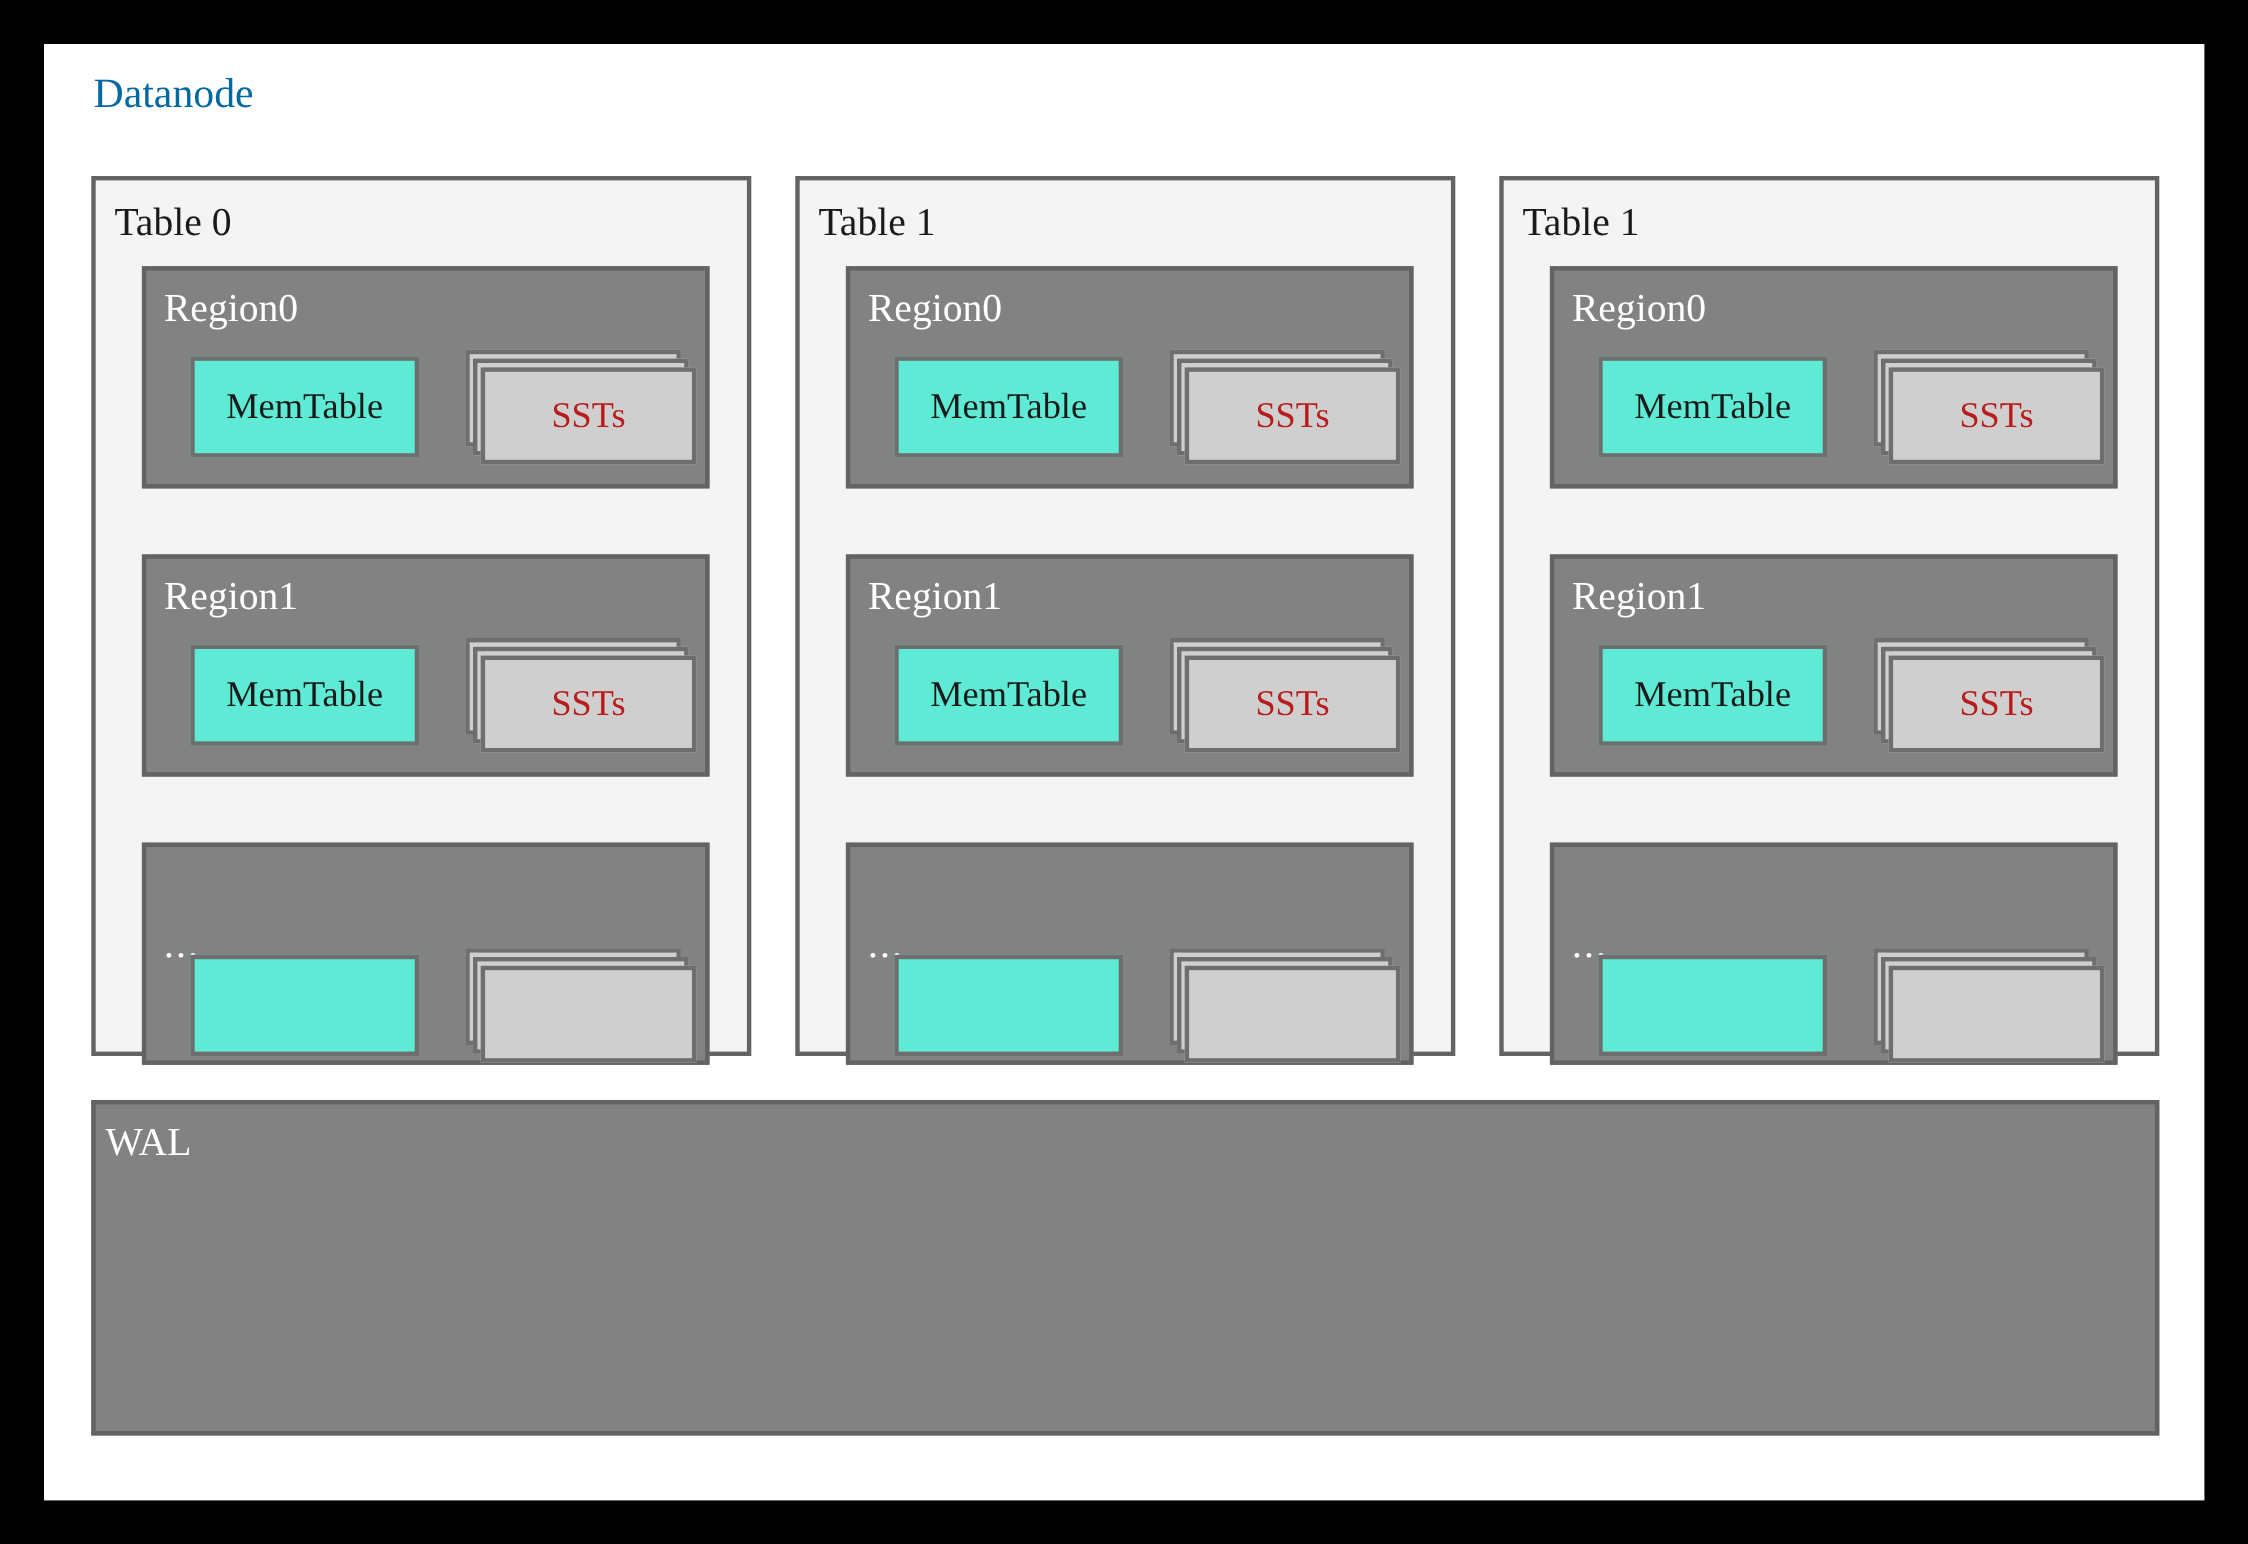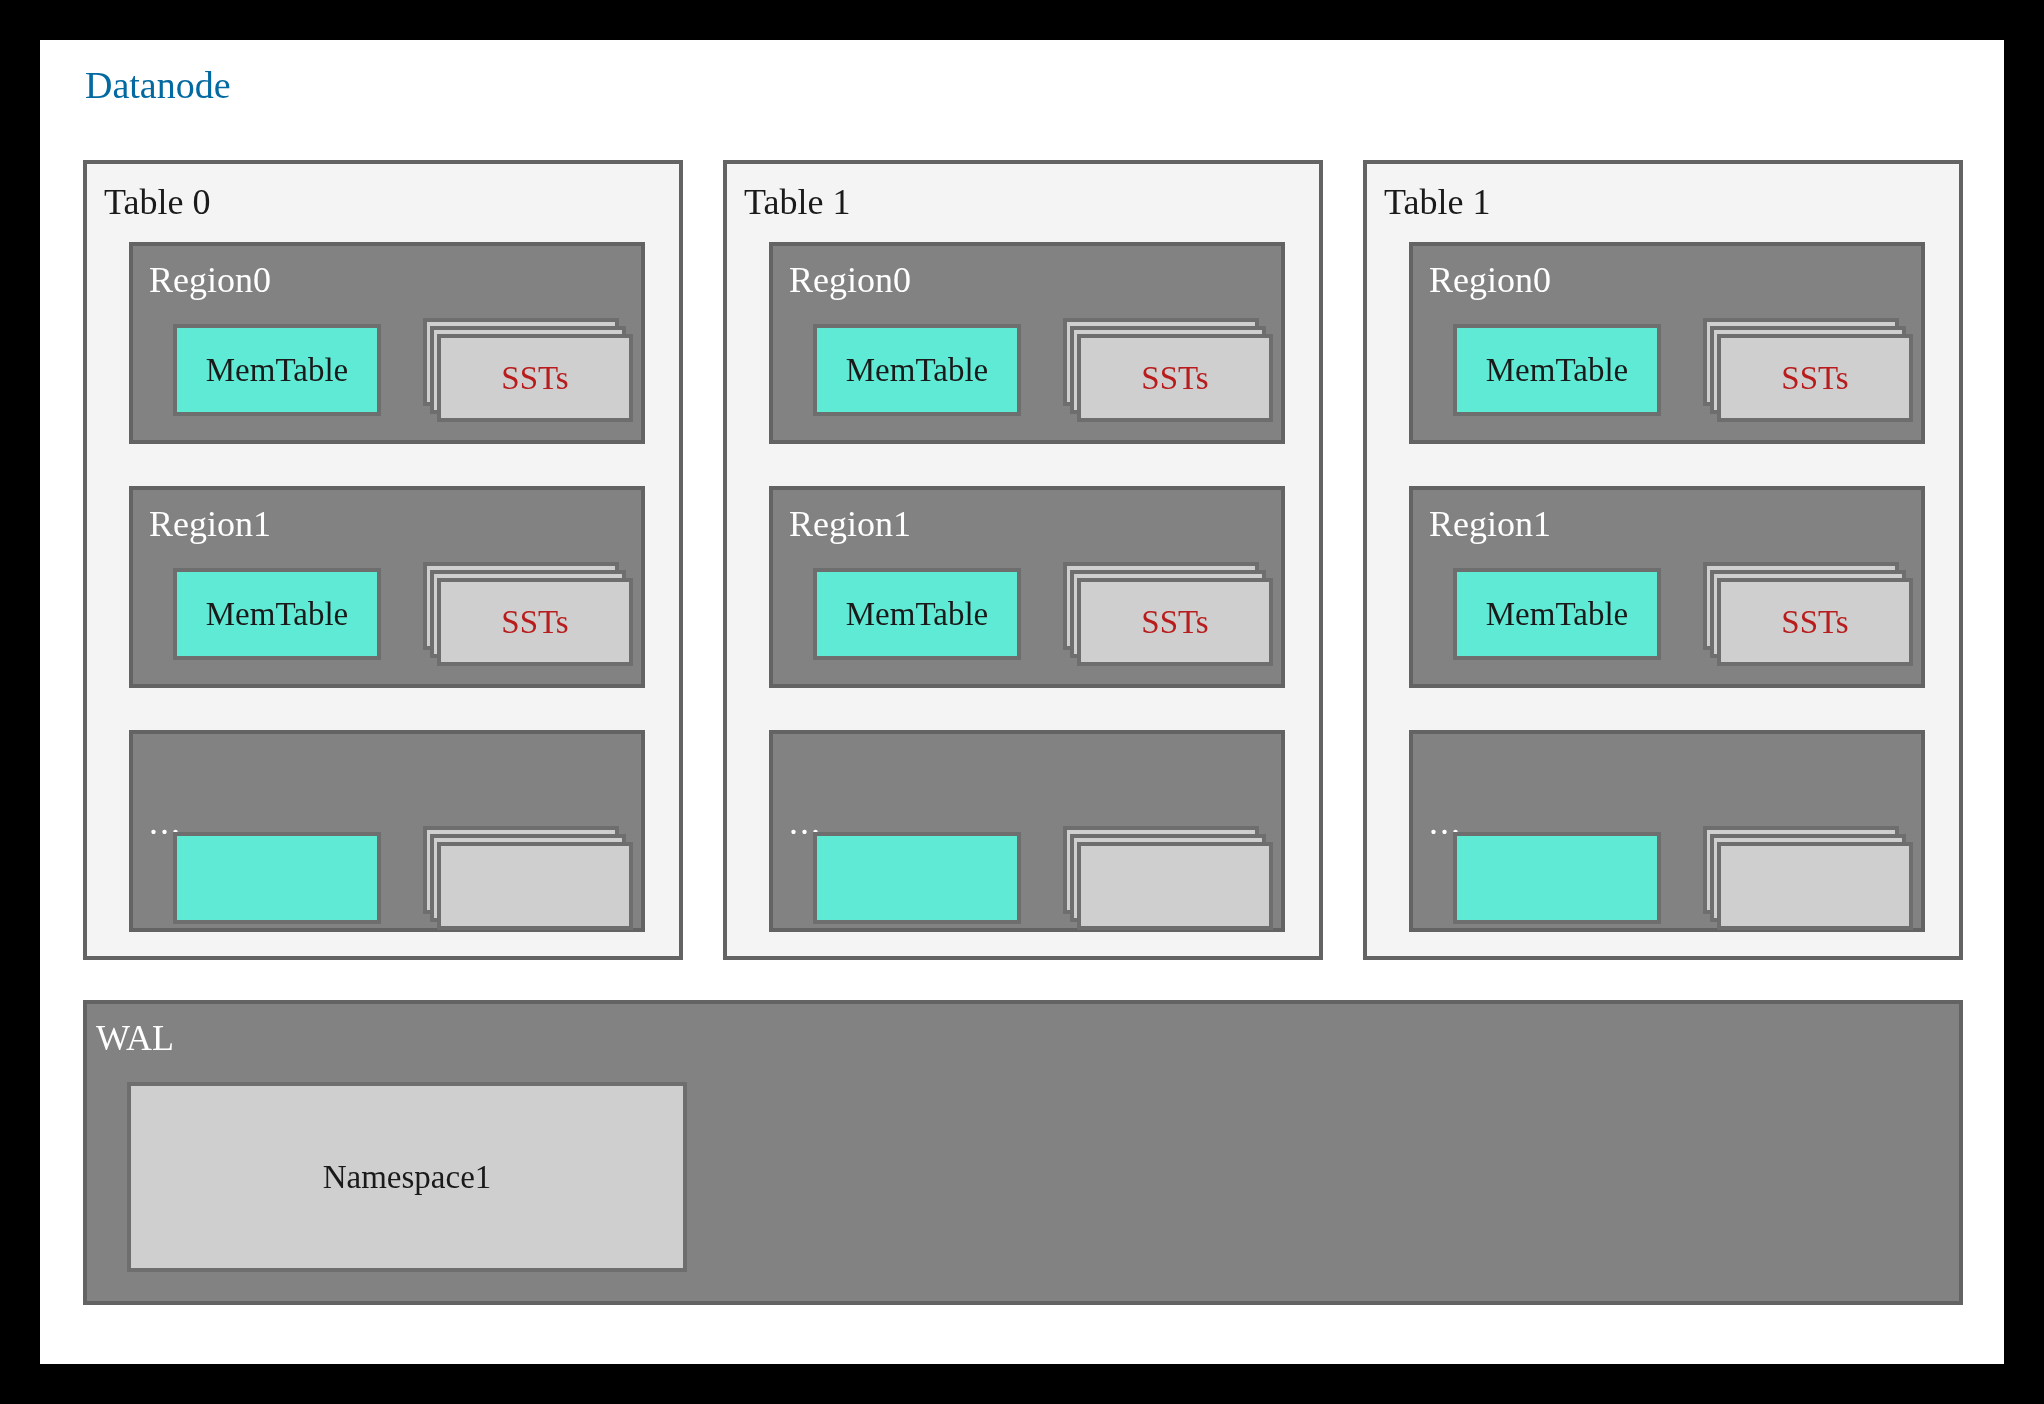--- a/index.html
+++ b/index.html
@@ -74,21 +74,21 @@
     width: 516px;
   }
 
   .region-box {
     position: relative;
     width: 516px;
     height: 202px;
     background: #828282;
     border: 4px solid #636363;
     box-sizing: border-box;
-    margin-bottom: 42px;
+    margin-bottom: 60px;
   }
   .region-box.last { margin-bottom: 0; }
 
   .region-title {
     position: absolute;
     left: 16px;
     top: 16px;
     font-size: 36px;
     color: #ffffff;
     line-height: 1;
@@ -335,17 +335,16 @@
         </div>
 
       </div>
     </div>
 
   </div>
 
   <div class="wal-panel">
     <div class="wal-title">WAL</div>
     <div class="wal-items">
-      <div class="namespace-box">Namespace1</div>
     </div>
   </div>
 
 </div>
 
 </body></html>

